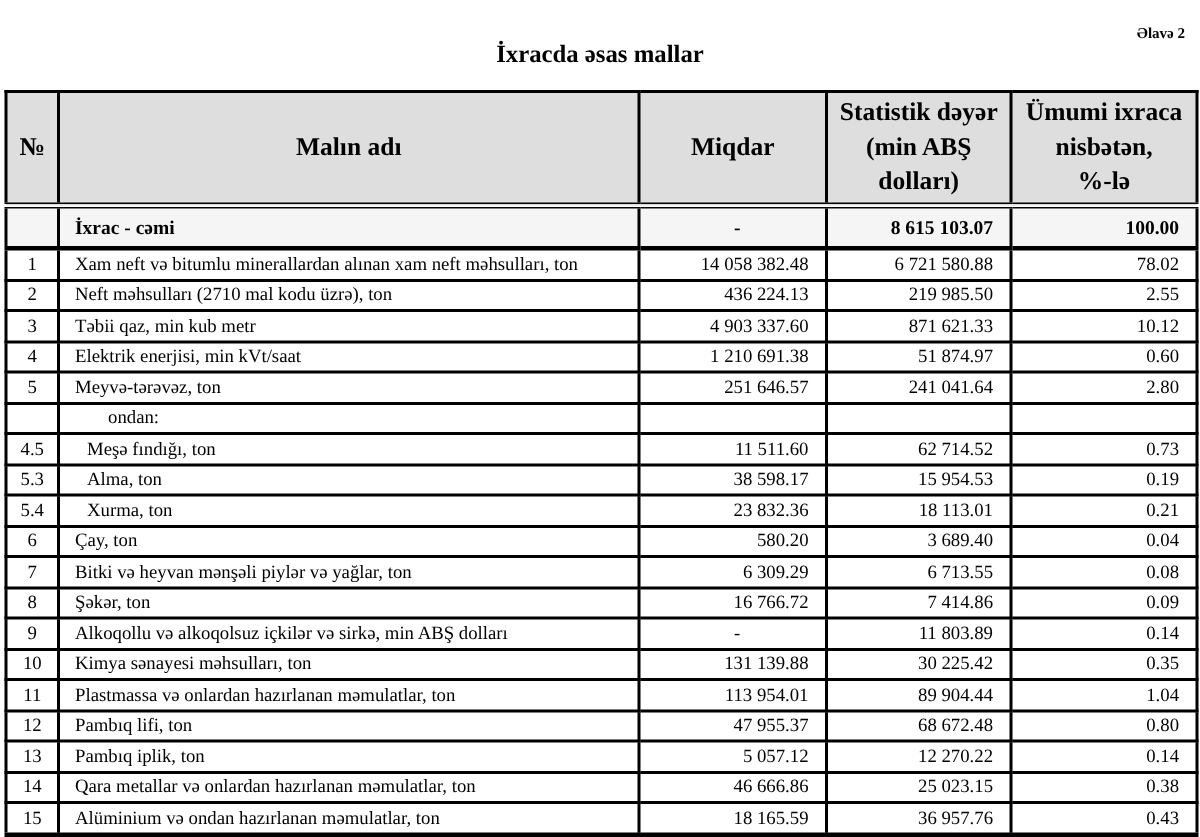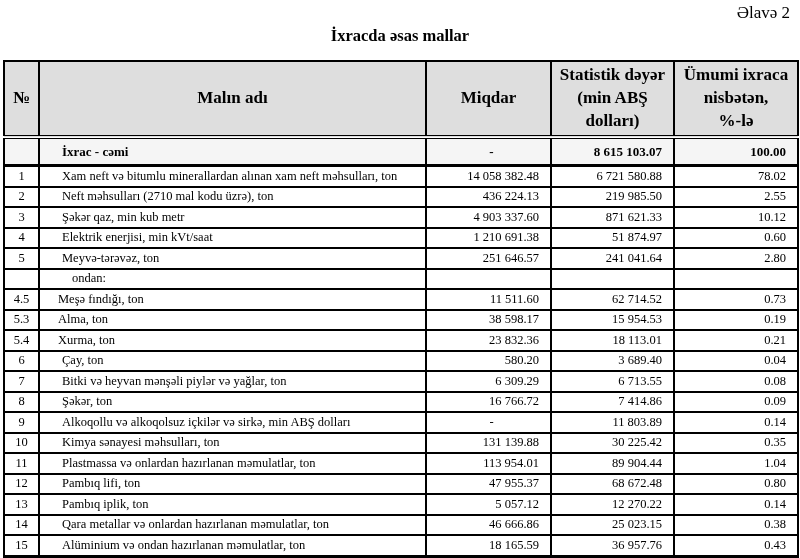--- a/index.html
+++ b/index.html
@@ -11,22 +11,22 @@
   }
   *{ box-sizing:border-box; margin:0; padding:0; }
   html,body{ background:var(--page-bg); }
   body{
     width:800px; height:558px; overflow:hidden;
     font-family:"Liberation Serif","DejaVu Serif",serif;
     color:var(--text);
   }
   .page{ width:800px; height:558px; position:relative; }
   .annex{
-    position:absolute; top:3px; right:10px;
-    font-size:17px; font-weight:normal;
+    position:absolute; top:17px; right:10px;
+    font-size:10px; font-weight:bold;
   }
   .title{
     position:absolute; top:26px; left:0; width:100%;
     text-align:center; font-size:16.5px; font-weight:bold;
   }
   table{
     position:absolute; top:60px; left:3px;
     width:794px; table-layout:fixed;
     border-collapse:collapse;
     border:2px solid var(--border);
@@ -43,21 +43,21 @@
     height:56px; vertical-align:middle; text-align:center;
     font-size:17px; font-weight:bold; line-height:1.35;
     white-space:pre-line; padding:2px 4px;
   }
   tbody td{
     font-size:12.5px; line-height:13.5px;
     padding:2.5px 8px; vertical-align:middle;
     overflow:hidden; white-space:nowrap;
   }
   td.c-no{ text-align:center; padding:2.5px 2px; }
-  td.c-name{ text-align:left; padding-left:22px; }
+  td.c-name{ text-align:left; padding-left:10px; }
   td.c-name.lvl-1{ padding-left:18px; }
   td.c-name.lvl-2{ padding-left:32px;margin-left:12px; }
   td.c-num{ text-align:right; padding-right:11px; }
   td.c-num.dash{ text-align:center; padding-right:2px; }
   tr.total-row td{
     background:var(--total-bg);
     font-weight:bold; font-size:13px;
     padding-top:6px; padding-bottom:6px;
     border-top:4px double var(--border);
     border-bottom:3px solid var(--border);
@@ -108,21 +108,21 @@
   </tr>
         <tr>
     <td class="c-no">2</td>
     <td class="c-name">Neft məhsulları (2710 mal kodu üzrə), ton</td>
     <td class="c-num">436 224.13</td>
     <td class="c-num">219 985.50</td>
     <td class="c-num">2.55</td>
   </tr>
         <tr>
     <td class="c-no">3</td>
-    <td class="c-name">Şəkər qaz, min kub metr</td>
+    <td class="c-name">Təbii qaz, min kub metr</td>
     <td class="c-num">4 903 337.60</td>
     <td class="c-num">871 621.33</td>
     <td class="c-num">10.12</td>
   </tr>
         <tr>
     <td class="c-no">4</td>
     <td class="c-name">Elektrik enerjisi, min kVt/saat</td>
     <td class="c-num">1 210 691.38</td>
     <td class="c-num">51 874.97</td>
     <td class="c-num">0.60</td>

